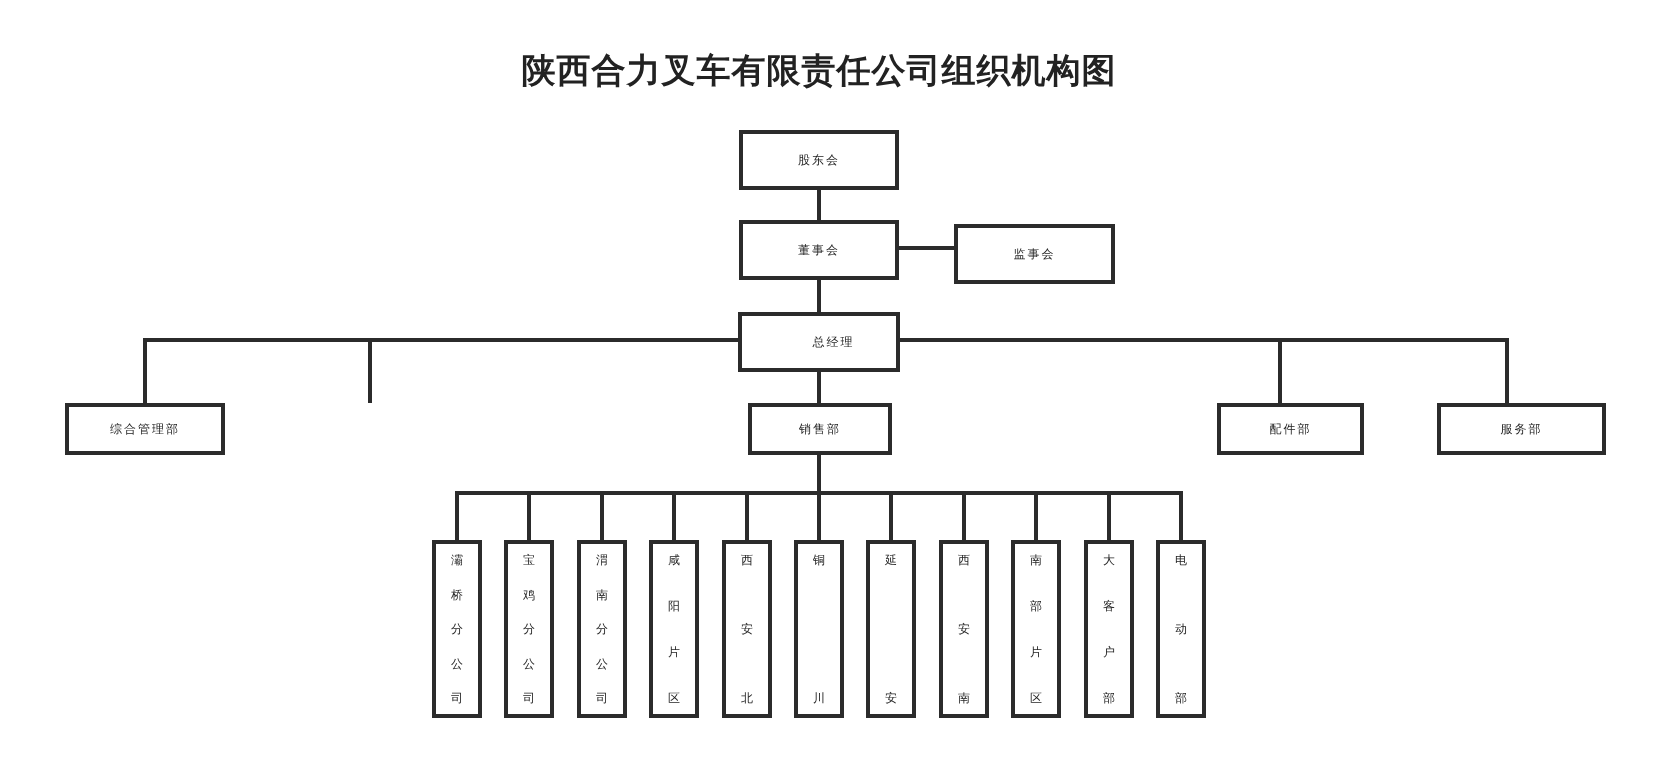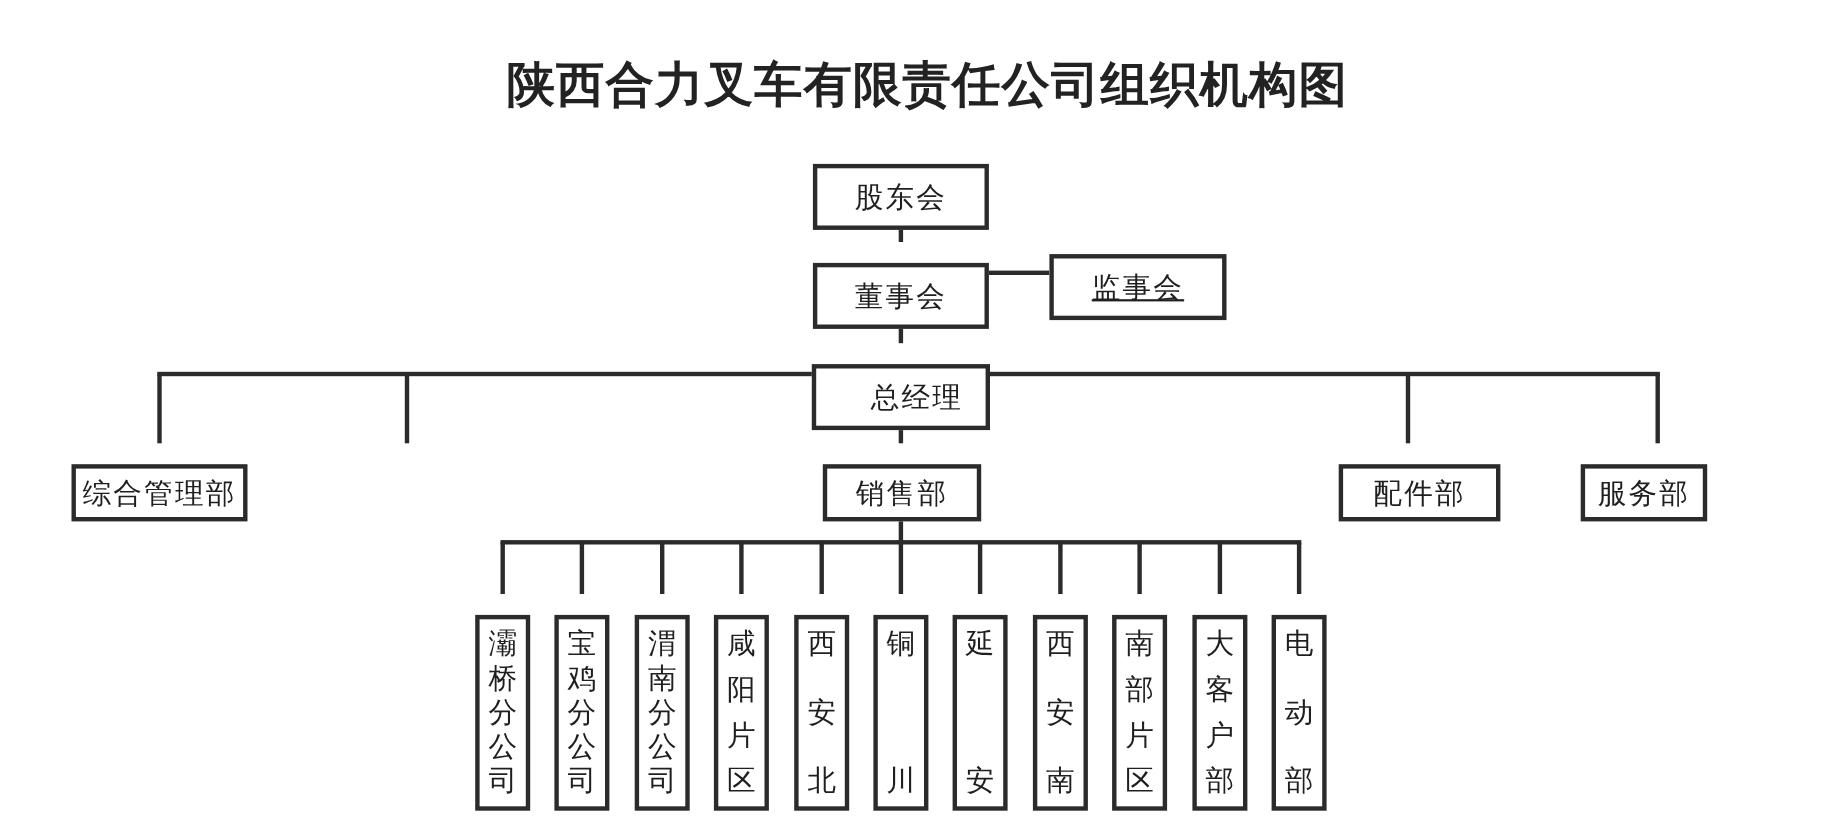--- a/index.html
+++ b/index.html
@@ -15,39 +15,37 @@
     overflow:hidden;
     font-family:"Liberation Serif","DejaVu Serif",serif;
   }
   .chart-title{
     position:absolute;
     left:819px;top:48px;
     transform:translateX(-50%);
     white-space:nowrap;
     font-family:"Liberation Sans","DejaVu Sans",sans-serif;
     font-weight:bold;
-    font-size:44px;
+    font-size:34px;
     color:#222;
     letter-spacing:1px;
     z-index:3;
-    margin-left:24px;
   }
   .box{
     position:absolute;
     box-sizing:border-box;
     border:4px solid var(--line);
     background:var(--bg);
     display:flex;
     align-items:center;
     justify-content:center;
-    font-size:26px;
+    font-size:12px;
     color:var(--text);
     letter-spacing:2px;
     z-index:2;
-    margin-top:19px;
   }
   .vbox{
     flex-direction:column;
     justify-content:space-between;
     padding:10px 0;
     letter-spacing:0;
     line-height:1;
   }
   .vbox span{display:block;}
   .line{
@@ -82,28 +80,28 @@
   <div class="line" style="left:817px;top:493px;width:4px;height:47px;"></div>
   <div class="line" style="left:889px;top:493px;width:4px;height:47px;"></div>
   <div class="line" style="left:962px;top:493px;width:4px;height:47px;"></div>
   <div class="line" style="left:1034px;top:493px;width:4px;height:47px;"></div>
   <div class="line" style="left:1107px;top:493px;width:4px;height:47px;"></div>
   <div class="line" style="left:1179px;top:493px;width:4px;height:47px;"></div>
 
   <div class="box" style="left:739px;top:130px;width:160px;height:60px;">股东会</div>
 
   <div class="box" style="left:739px;top:220px;width:160px;height:60px;">董事会</div>
-  <div class="box" style="left:954px;top:212px;width:161px;height:60px;text-decoration:underline;">监事会</div>
+  <div class="box" style="left:954px;top:224px;width:161px;height:60px;">监事会</div>
 
   <div class="box" style="left:738px;top:312px;width:162px;height:60px;padding-left:29px;">总经理</div>
 
   <div class="box" style="left:65px;top:403px;width:160px;height:52px;">综合管理部</div>
   <div class="box" style="left:748px;top:403px;width:144px;height:52px;font-family:Liberation Mono, monospace;">销售部</div>
   <div class="box" style="left:1217px;top:403px;width:147px;height:52px;">配件部</div>
-  <div class="box" style="left:1437px;top:403px;width:115px;height:52px;text-align:center;">服务部</div>
+  <div class="box" style="left:1437px;top:403px;width:169px;height:52px;text-align:center;">服务部</div>
 
   <div class="box vbox" style="left:432px;top:540px;width:50px;height:178px;">
       <span>灞</span>
       <span>桥</span>
       <span>分</span>
       <span>公</span>
       <span>司</span>
     </div>
   <div class="box vbox" style="left:504px;top:540px;width:50px;height:178px;">
       <span>宝</span>

